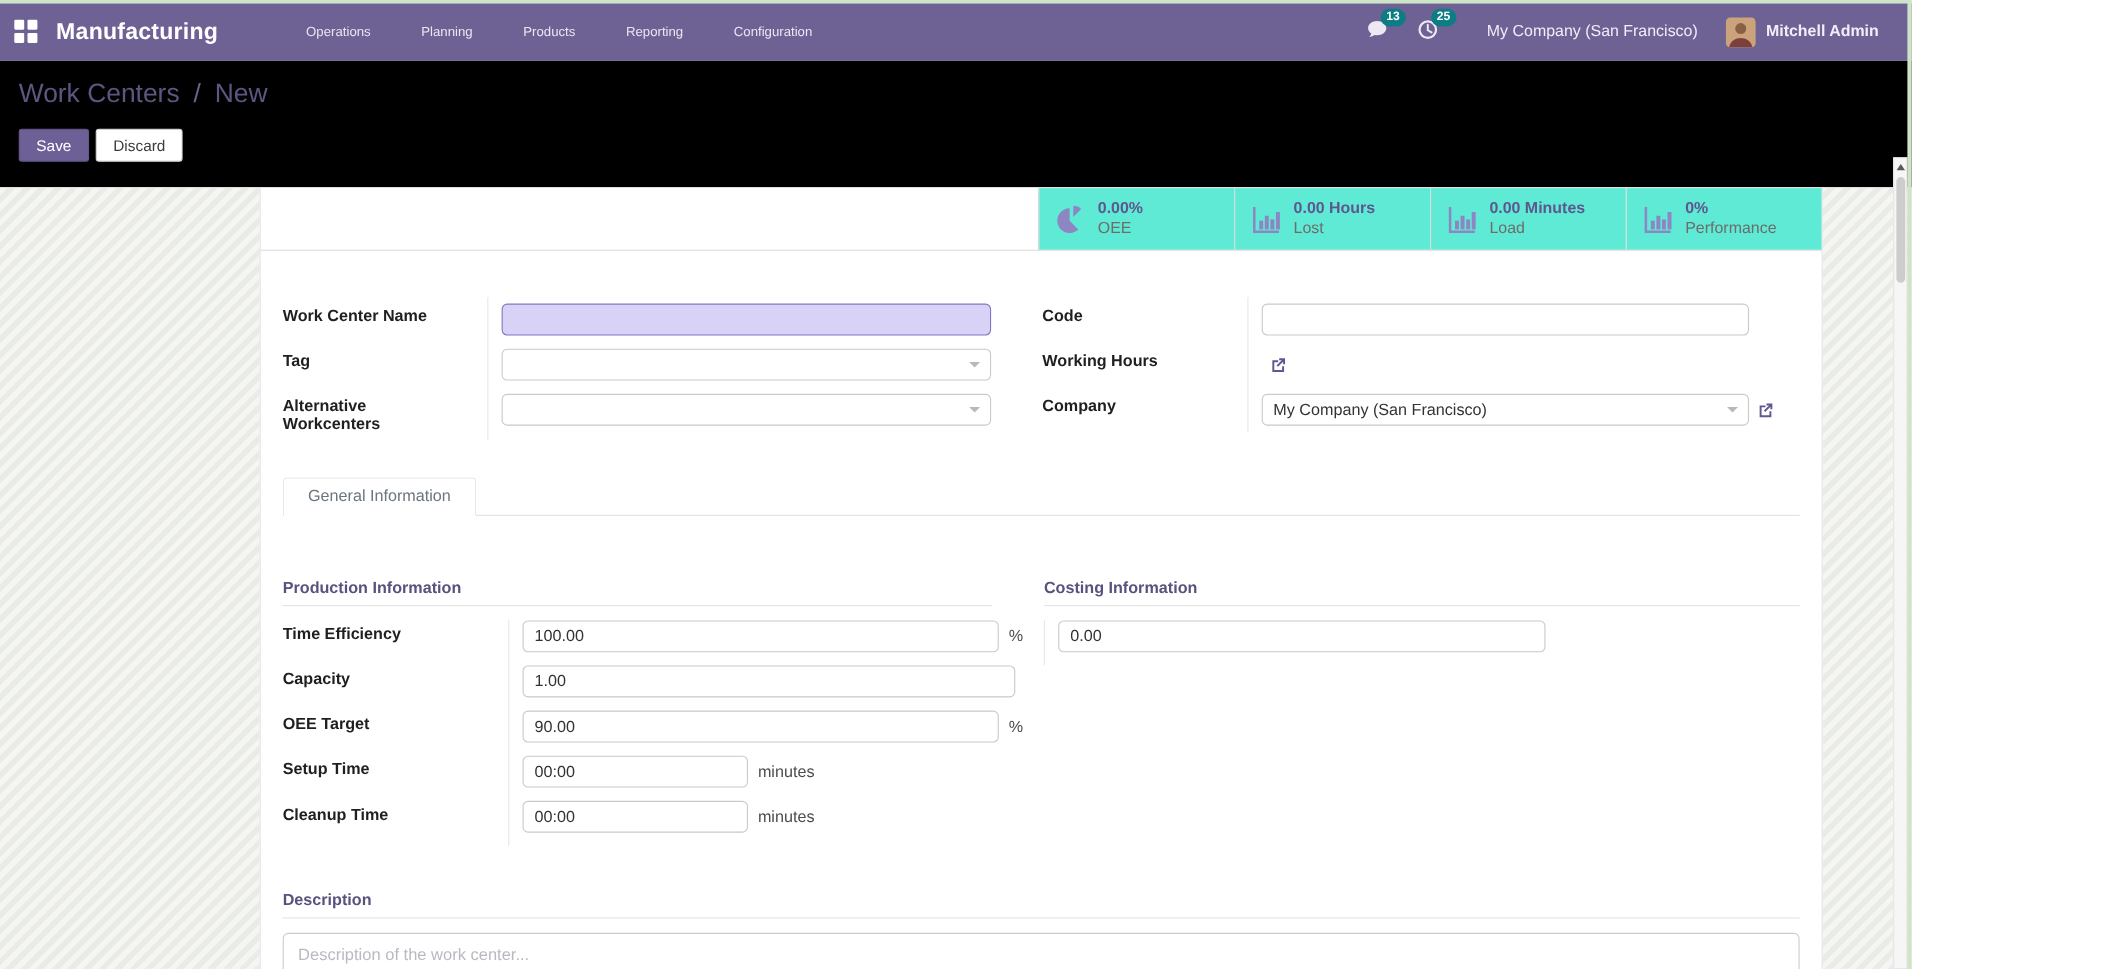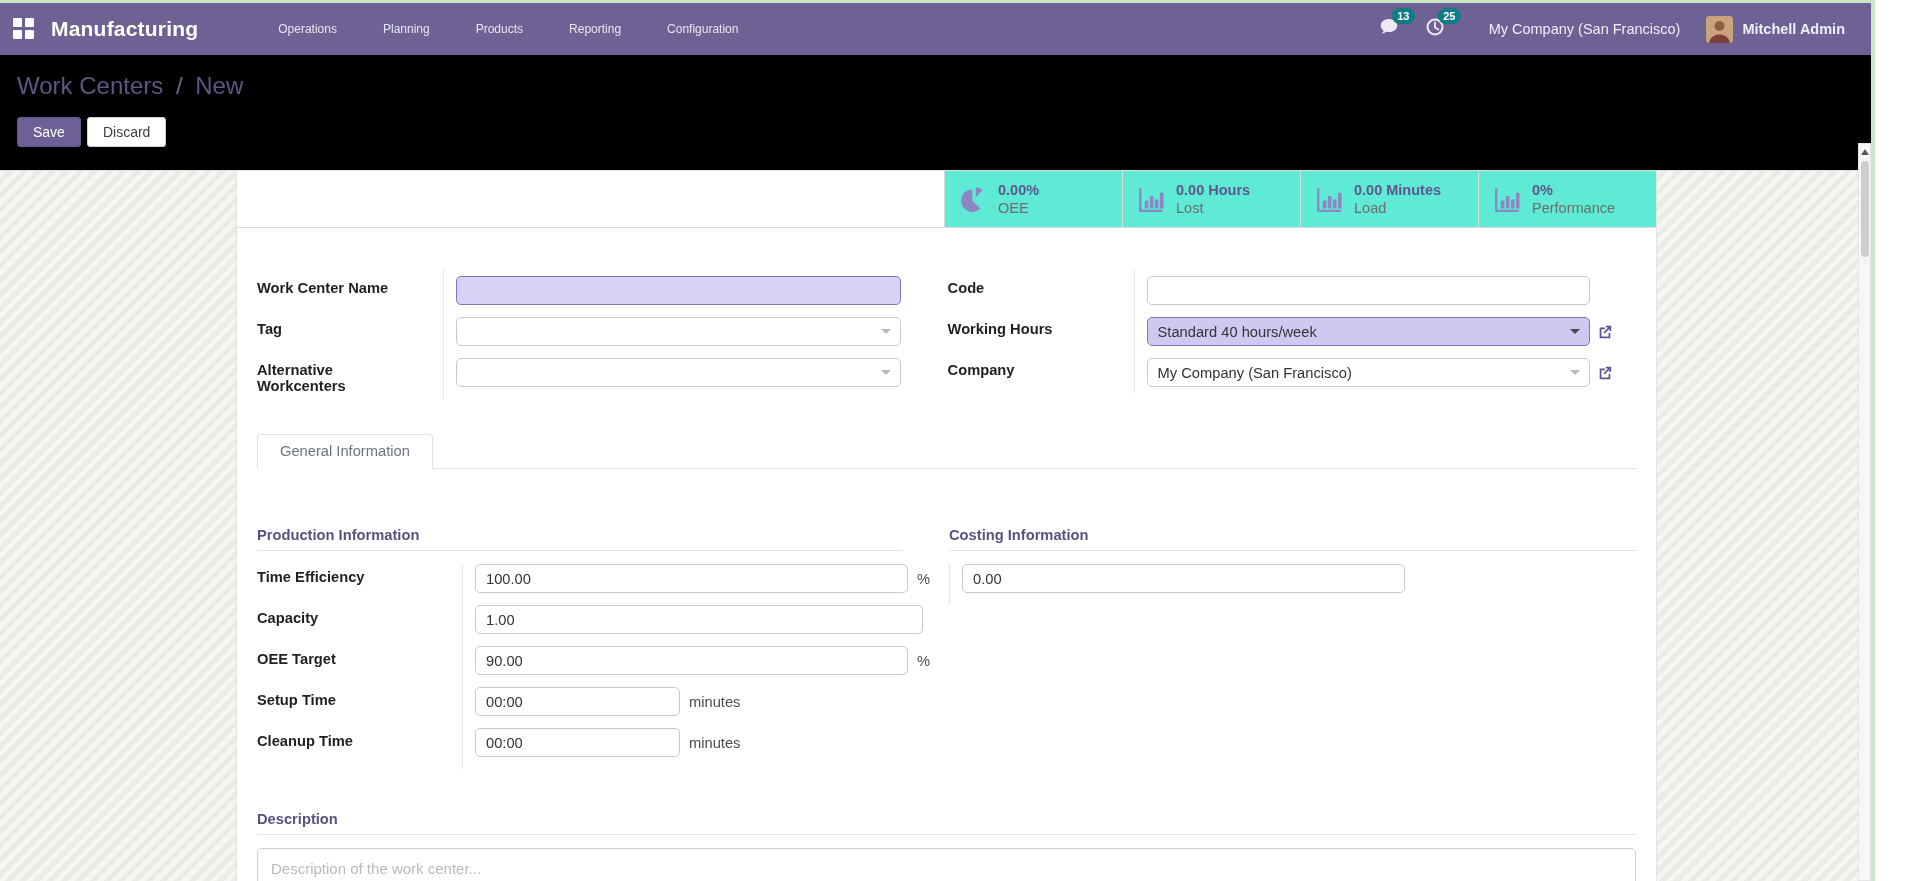--- a/index.html
+++ b/index.html
@@ -1,18 +1,18 @@
 <!DOCTYPE html>
 <html><head>
 <meta charset="utf-8">
 <style>
   * { margin:0; padding:0; box-sizing:border-box; }
   html,body { width:1917px; height:881px; overflow:hidden;
     font-family:"Liberation Sans", sans-serif; background:#fff; }
-  .screen { position:relative; width:1875px; height:881px; overflow:hidden; }
+  .screen { position:relative; width:1738px; height:881px; overflow:hidden; }
 
   
   .edge-top { position:absolute; top:0; left:0; width:100%; height:3px; background:#cde5c6; z-index:60; }
   .edge-right { position:absolute; top:0; right:0; width:4px; height:100%; background:#cde5c6; z-index:60; }
 
   
   .navbar { position:absolute; top:3px; left:0; right:0; height:52px; background:#6e6194;
     display:flex; align-items:center; color:#fff; z-index:20; }
   .apps-grid { width:22px; height:22px; margin-left:13px; display:grid;
     grid-template-columns:9px 9px; grid-template-rows:9px 9px; gap:3px; cursor:pointer; }
@@ -249,24 +249,20 @@
             </div>
           </div>
 
           <div class="fgroup group-right">
             <div class="flabel">Code</div>
             <div class="ffield">
               <input class="inp" style="width: 443px;" type="text" value="">
             </div>
             <div class="flabel">Working Hours</div>
             <div class="ffield">
-              <span class="sel-wrap" style="width:443px; flex:none;">
-                <input class="inp sel-highlight" type="text" value="Standard 40 hours/week" style="">
-                <span class="caret caret-dark"></span>
-              </span>
               <span class="ext-link">
                 <svg width="16" height="16" viewBox="0 0 18 18">
                   <path d="M3 4h6v2H5v8h8v-4h2v6H3z" fill="#5f5890"></path>
                   <path d="M10 2h6v6h-2V5.4l-5.3 5.3-1.4-1.4L12.6 4H10z" fill="#5f5890"></path>
                 </svg>
               </span>
             </div>
             <div class="flabel">Company</div>
             <div class="ffield">
               <span class="sel-wrap" style="width:443px; flex:none;">

